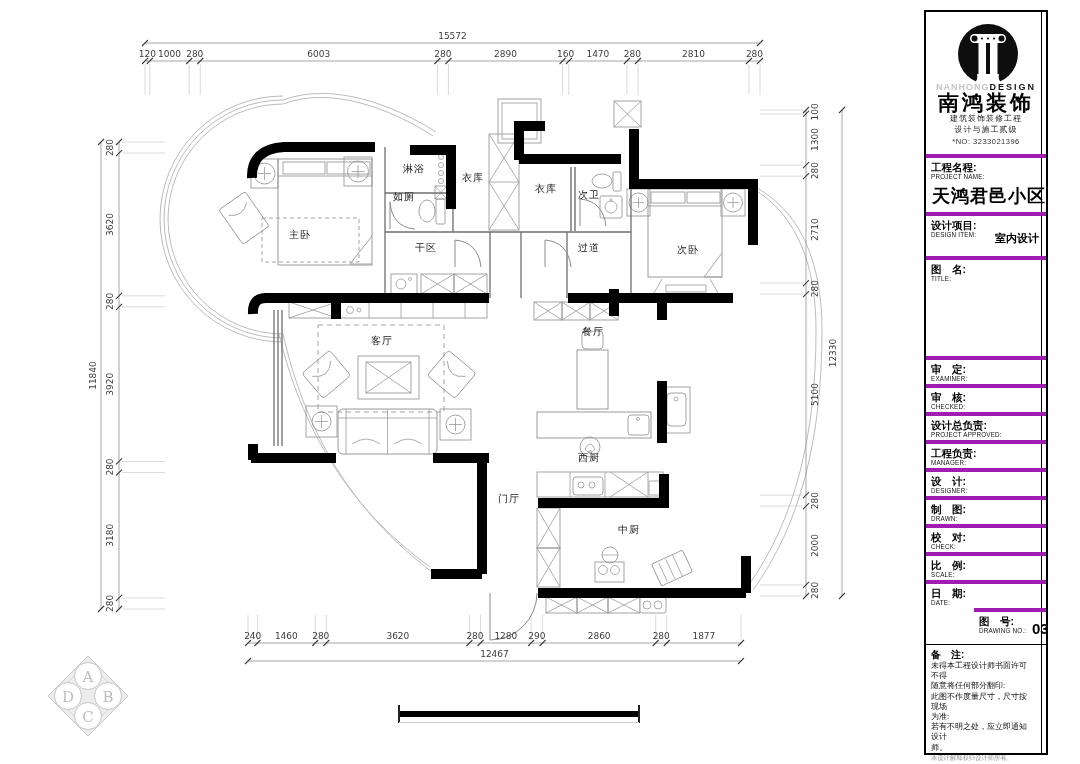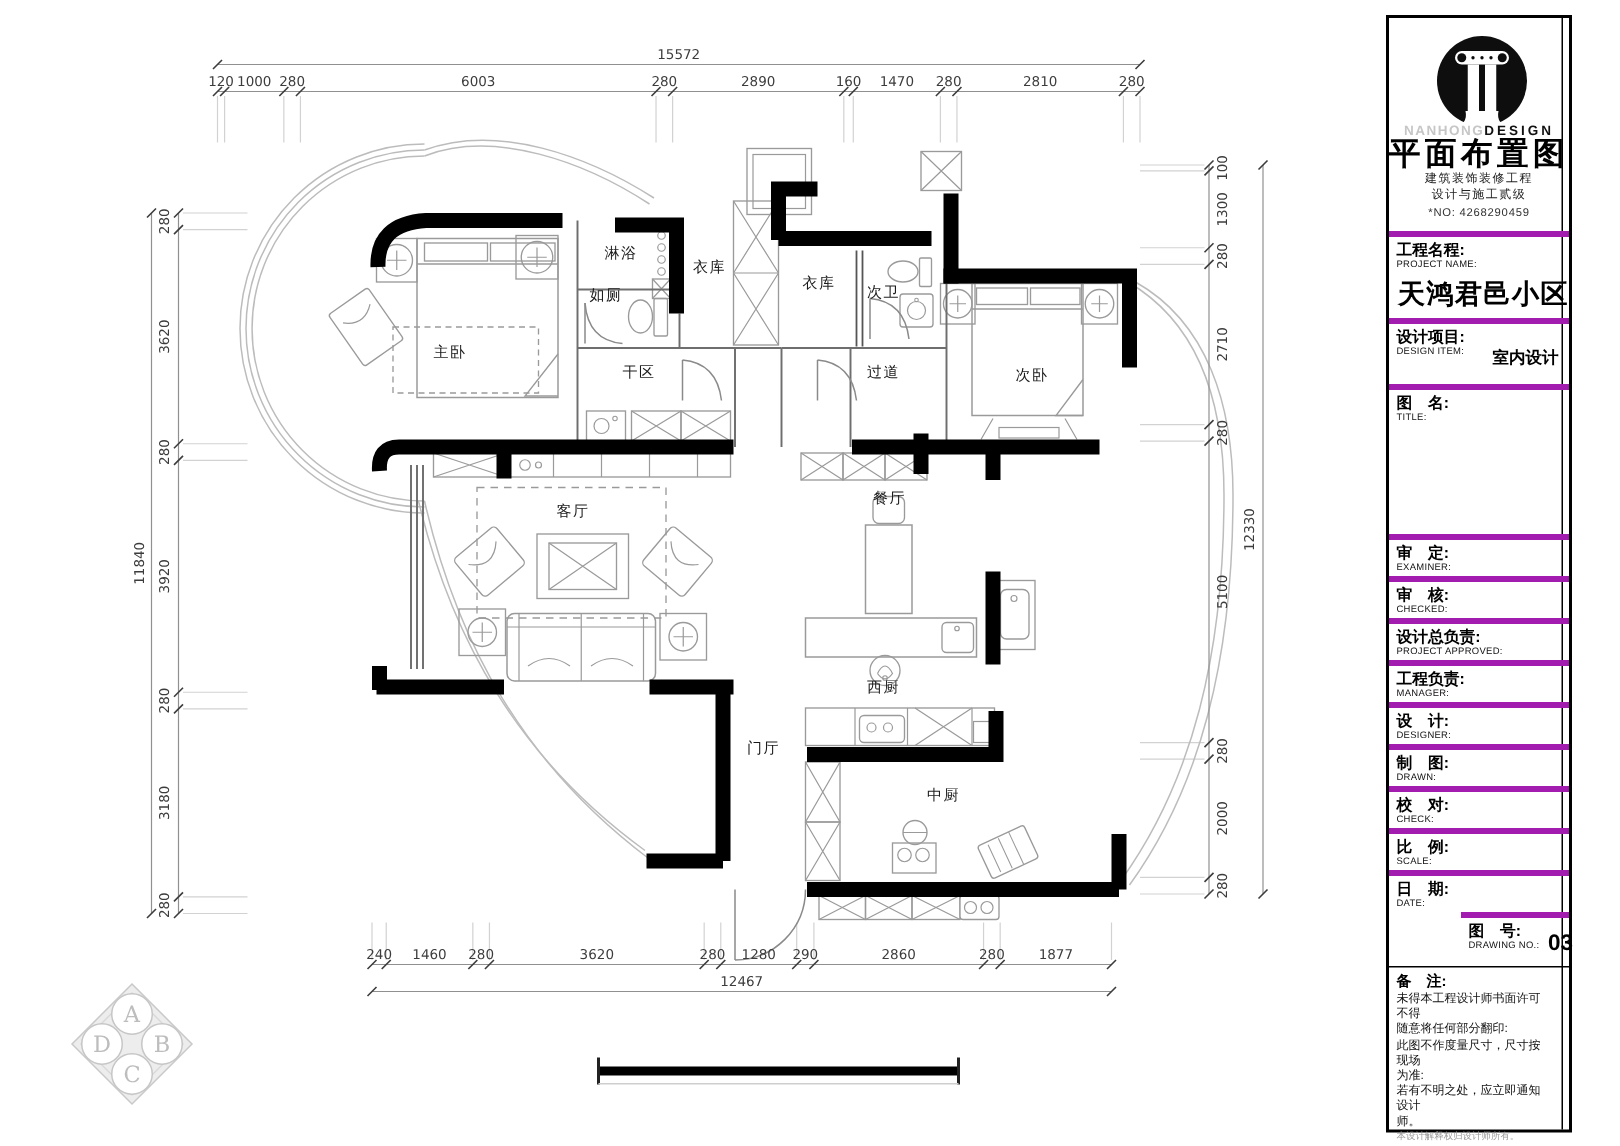--- a/index.html
+++ b/index.html
@@ -431,24 +431,24 @@
         <circle cx="48.5" cy="24.5" r="3" fill="#0e0e0e"></circle>
         <circle cx="75.5" cy="24.5" r="3" fill="#0e0e0e"></circle>
         <circle cx="56" cy="24.5" r="1.1" fill="#0e0e0e"></circle>
         <circle cx="62" cy="24.5" r="1.1" fill="#0e0e0e"></circle>
         <circle cx="68" cy="24.5" r="1.1" fill="#0e0e0e"></circle>
         <rect x="52.5" y="29" width="7.5" height="31" fill="#fff"></rect>
         <rect x="64" y="29" width="7.5" height="31" fill="#fff"></rect>
         <path d="M51,60 Q53,69 42,72 L82,72 Q71,69 73,60 Z" fill="#fff"></path>
       </svg>
       <div class="brand-en"><span class="g">NANHONG</span><span class="b">DESIGN</span></div>
-      <div class="brand-cn">平面布置图</div>
+      <div class="brand-cn">南鸿装饰</div>
       <div class="cert">建筑装饰装修工程</div>
       <div class="cert">设计与施工贰级</div>
-      <div class="certno">*NO: 4268290459</div>
+      <div class="certno">*NO: 3233021396</div>
     </div>
     <div class="tb-rows" id="tbrows">
         <div class="tb-row t-project">
           <div class="cn">工程名程:</div>
           <div class="en">PROJECT NAME:</div>
           <span class="val-project">天鸿君邑小区</span>
         </div>
         <div class="tb-row t-item">
           <div class="cn">设计项目:</div>
           <div class="en">DESIGN ITEM:</div>

